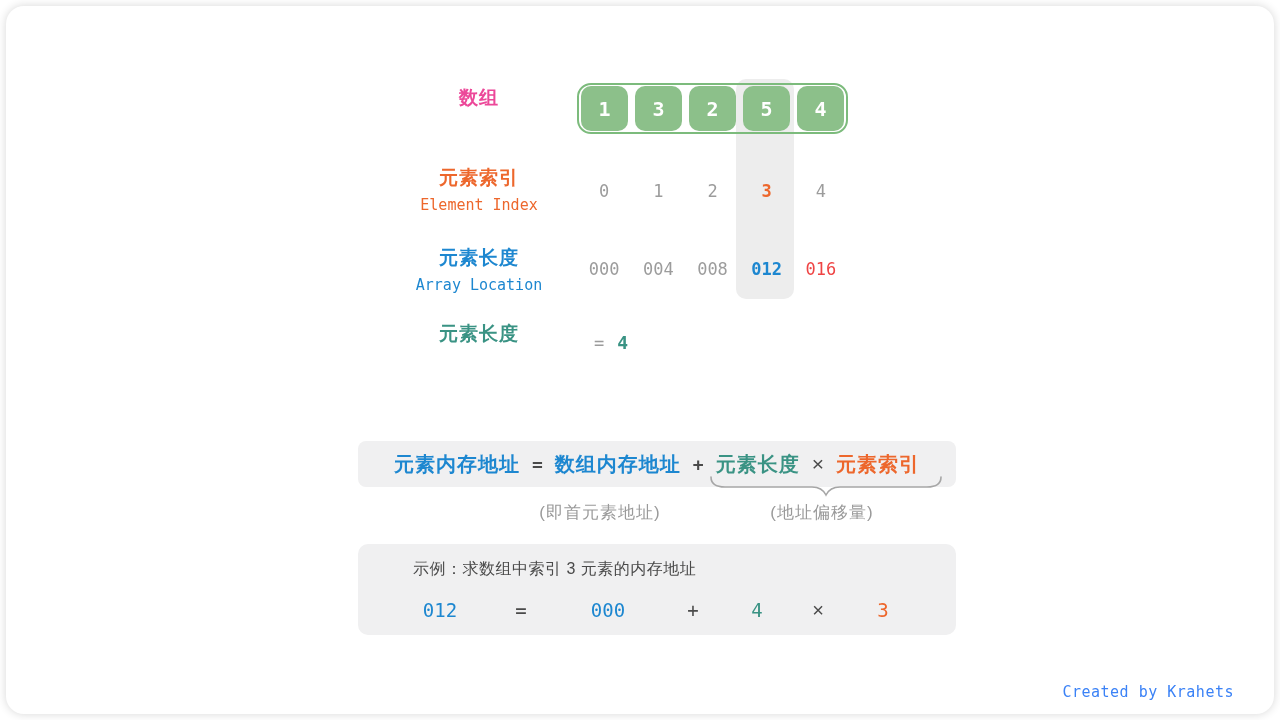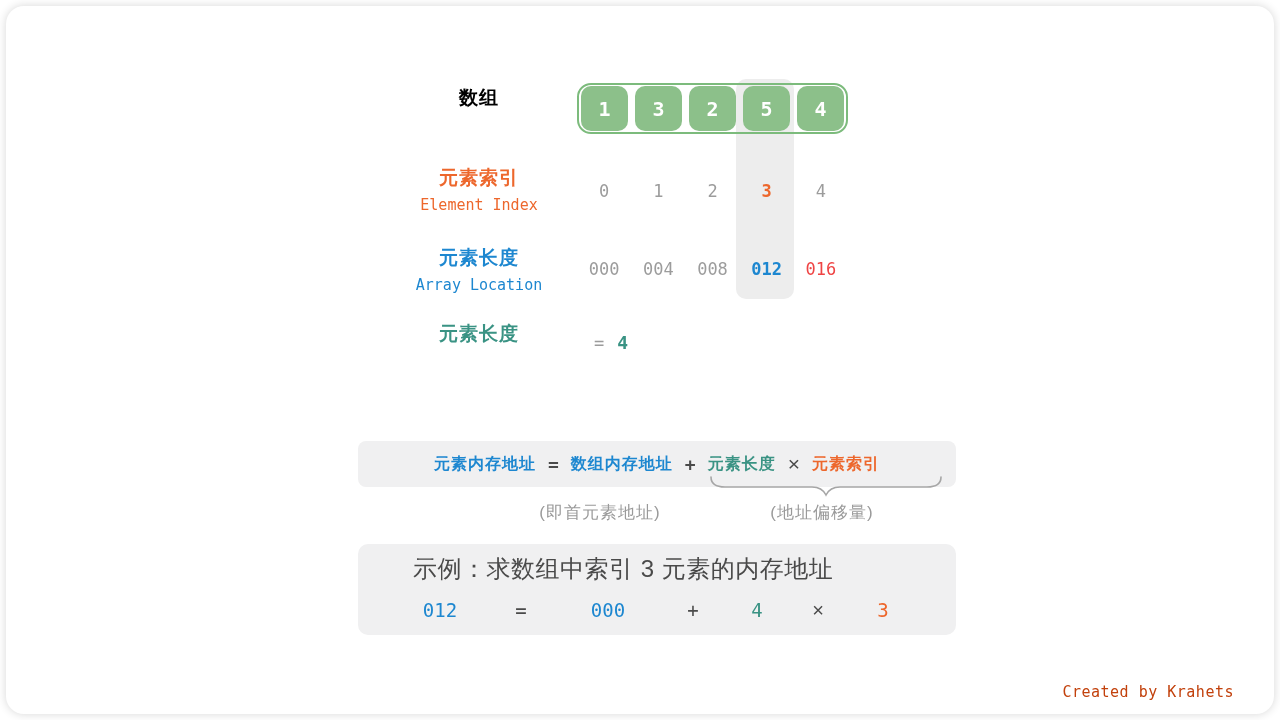--- a/index.html
+++ b/index.html
@@ -42,49 +42,49 @@
   .len-row { position:absolute; left:588px; top:326px; display:flex; gap:13px; align-items:baseline; z-index:2; }
   .len-eq { font-size:17px; }
   .len-val { font-size:18px; font-weight:bold; }
 
   
   .formula-box {
     position:absolute; left:352px; top:435px; width:598px; height:46px;
     background:#F0F0F1; border-radius:8px;
     display:flex; align-items:center; justify-content:center; gap:12px;
   }
-  .f-cn { font-size:16px; font-weight:bold; letter-spacing:1px; }
+  .f-cn { font-size:20px; font-weight:bold; letter-spacing:1px; }
   .f-op { font-size:18px; font-weight:bold; font-family:"DejaVu Sans Mono","Liberation Mono",monospace; }
   .f-x  { font-size:21px; font-weight:500; }
 
   .brace-svg { position:absolute; left:703px; top:469px; z-index:2; }
   .caption { position:absolute; width:220px; text-align:center; top:495px; font-size:17px; letter-spacing:1px; }
   .caption-left { left:484px; }
   .caption-right { left:706px; }
 
   
   .example-box {
     position:absolute; left:352px; top:538px; width:598px; height:91px;
     background:#F0F0F1; border-radius:10px;
   }
-  .ex-title { position:absolute; left:55px; top:13px; font-size:24px; line-height:24px; letter-spacing:0.5px; }
+  .ex-title { position:absolute; left:55px; top:13px; font-size:16px; line-height:24px; letter-spacing:0.5px; }
   .ex-part { position:absolute; top:54px; transform:translateX(-50%); font-size:19px; line-height:24px; }
   .ex-x { font-size:20px; }
 
   .watermark { position:absolute; right:40px; top:677px; font-size:15px; letter-spacing:0.5px; }
 </style>
 </head>
 <body>
 
 <div class="card">
 
   <div class="band" style="background: rgb(237, 237, 237);"></div>
 
   <div class="label-block" style="top:80px">
-    <div class="label-cn" style="color: #000000;">数组</div>
+    <div class="label-cn" style="color: #ec4899;">数组</div>
   </div>
   <div class="array-box">
     <div class="cell" style="background: rgb(140, 192, 138);">1</div>
     <div class="cell" style="background: rgb(140, 192, 138);">3</div>
     <div class="cell" style="background: rgb(140, 192, 138);">2</div>
     <div class="cell" style="background: rgb(140, 192, 138);">5</div>
     <div class="cell" style="background: rgb(140, 192, 138);">4</div>
   </div>
 
   <div class="label-block" style="top:160px">
@@ -140,15 +140,15 @@
     <div class="ex-title" style="color: rgb(74, 74, 74);">示例：求数组中索引 3 元素的内存地址</div>
     <span class="ex-part mono" style="left: 82px; color: rgb(29, 135, 208);">012</span>
     <span class="ex-part mono" style="left: 163px; color: rgb(74, 74, 74);">=</span>
     <span class="ex-part mono" style="left: 250px; color: rgb(29, 135, 208);">000</span>
     <span class="ex-part mono" style="left: 335px; color: rgb(74, 74, 74);">+</span>
     <span class="ex-part mono" style="left: 399px; color: rgb(58, 147, 132);">4</span>
     <span class="ex-part ex-x" style="left: 460px; color: rgb(74, 74, 74);">×</span>
     <span class="ex-part mono" style="left: 525px; color: rgb(237, 103, 44);">3</span>
   </div>
 
-  <div class="watermark mono" style="color: #c2410c;">Created by Krahets</div>
+  <div class="watermark mono" style="color: #3b82f6;">Created by Krahets</div>
 
 </div>
 
 </body></html>

